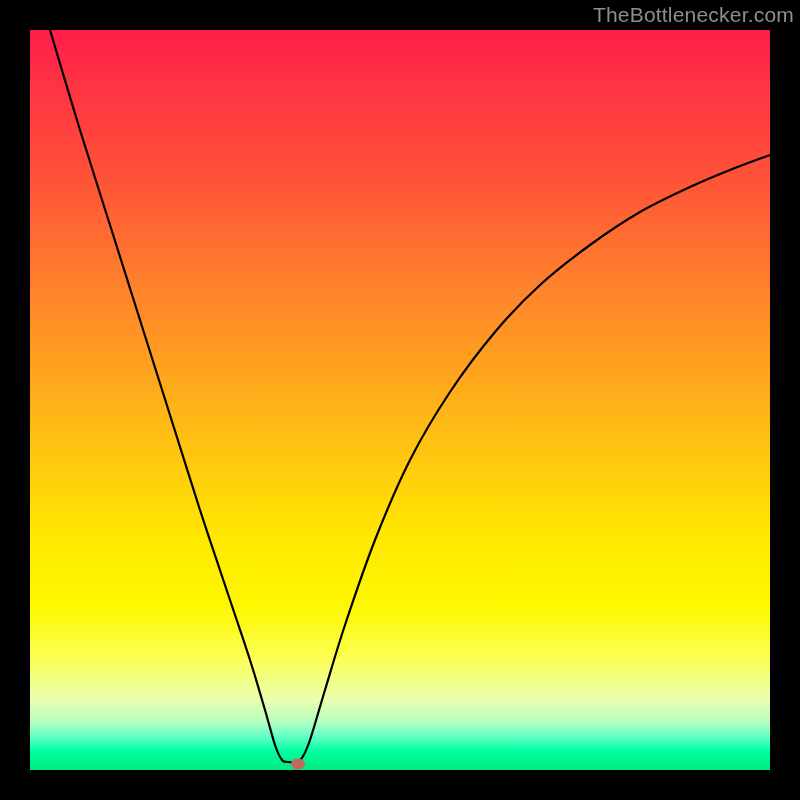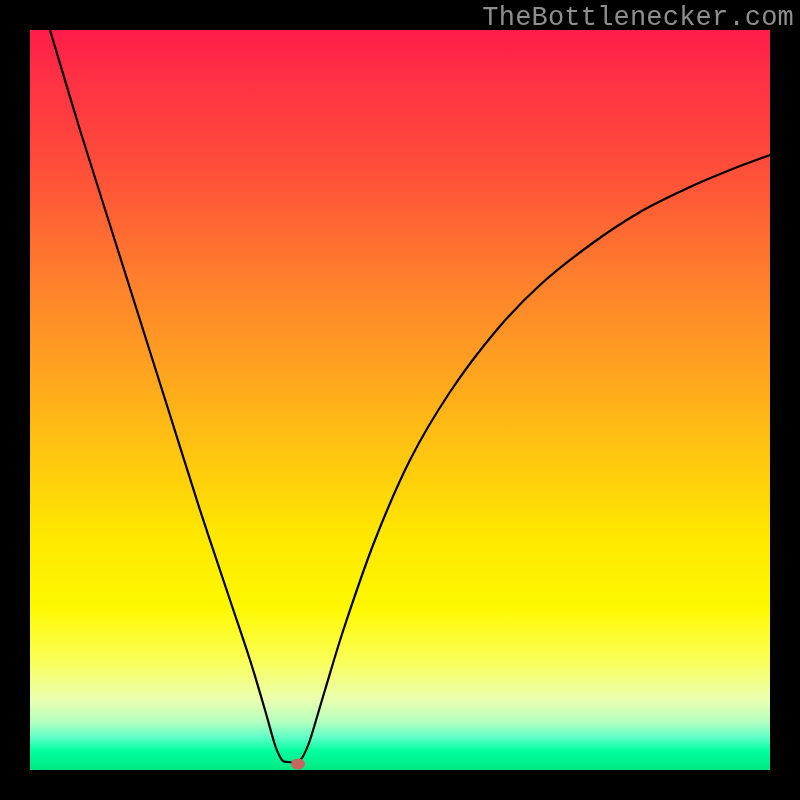--- a/index.html
+++ b/index.html
@@ -56,23 +56,23 @@
     height: 11px;
     border-radius: 50%;
     background: #c6675f;
     transform: translate(-50%, -50%);
   }
   .watermark {
     position: absolute;
     top: 3px;
     right: 6px;
     color: #8e8e8e;
-    font-size: 27px;
+    font-size: 21px;
     letter-spacing: 0.2px;
-    font-family: Liberation Mono, monospace;
+    font-family: Liberation Sans, sans-serif;
   }
 </style>
 </head>
 <body>
 
 <div class="frame">
   <div class="watermark">TheBottlenecker.com</div>
 
   <div class="plot">
     <svg class="curve" viewBox="0 0 740 740" preserveAspectRatio="none">

